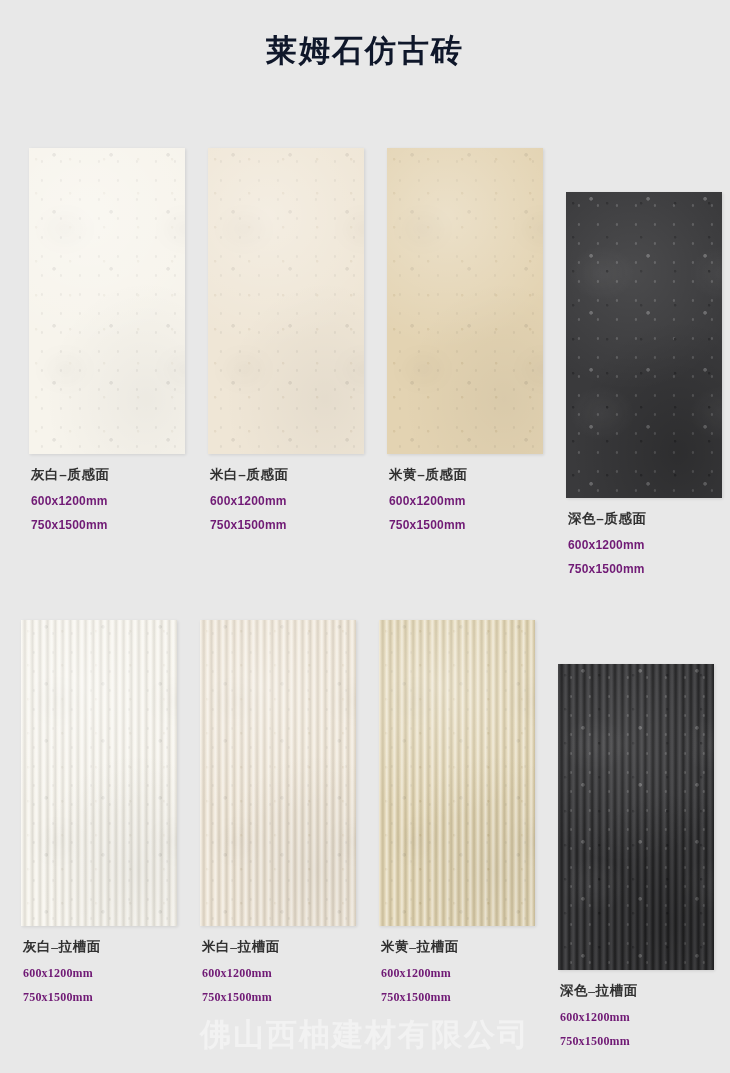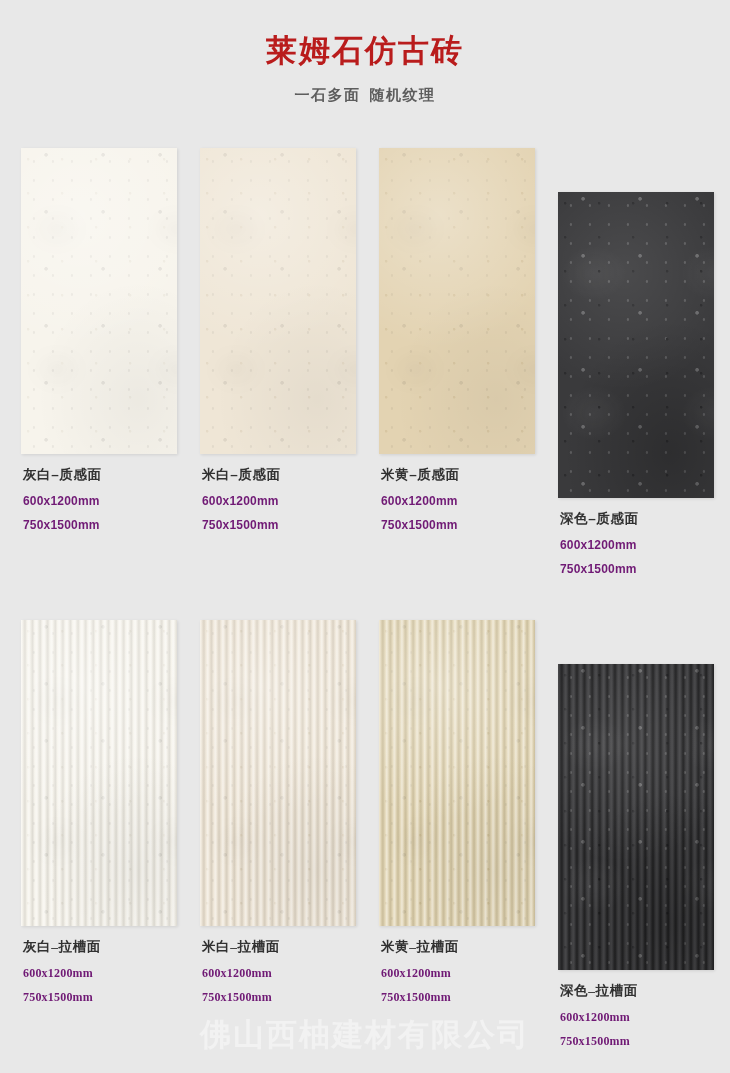--- a/index.html
+++ b/index.html
@@ -18,21 +18,21 @@
   }
 
   
   .header {
     text-align: center;
     padding-top: 34px;
   }
   .page-title {
     font-size: 31px;
     font-weight: bold;
-    color: #b91c1c;
+    color: #0f172a;
     letter-spacing: 2px;
     line-height: 1.1;
     margin: 0;
   }
   .page-subtitle {
     font-size: 15px;
     font-weight: bold;
     color: #5d5d5d;
     letter-spacing: 1.5px;
     margin: 18px 0 0 0;
@@ -42,21 +42,21 @@
   
   .grid-row {
     position: absolute;
     left: 0;
     width: 730px;
     display: flex;
     justify-content: flex-start;
     padding-left: 21px;
     box-sizing: border-box;
   }
-  #row-1 { top: 148px; }
+  #row-1 { top: 148px; justify-content: center; }
   #row-2 { top: 620px; font-family: Liberation Serif, serif; }
 
   .product-cell {
     width: 156px;
     margin-right: 23px;
   }
   .product-cell:last-child { margin-right: 0; margin-top: 44px; }
 
   .tile {
     width: 156px;
@@ -153,23 +153,20 @@
     letter-spacing: 2px;
     pointer-events: none;
     user-select: none;
   }
 </style>
 </head>
 <body>
 
 <div class="header">
   <h1 class="page-title">莱姆石仿古砖</h1>
-  <p class="page-subtitle">
-    <span>一石多面</span><span class="sub-gap"></span><span>随机纹理</span>
-  </p>
 </div>
 
 <div class="grid-row" id="row-1">
     <div class="product-cell">
       <div class="tile" style="background: rgb(247, 244, 236);">
         <div class="grain" style="background-image: radial-gradient(circle at 21% 33%, rgb(235, 231, 220) 0px, rgb(235, 231, 220) 1.1px, rgba(0, 0, 0, 0) 1.6px), radial-gradient(circle at 68% 71%, rgba(0, 0, 0, 0.08) 0px, rgba(0, 0, 0, 0.08) 1px, rgba(0, 0, 0, 0) 1.5px), radial-gradient(circle at 44% 12%, rgba(0, 0, 0, 0.11) 0px, rgba(0, 0, 0, 0.11) 1.4px, rgba(0, 0, 0, 0) 2.2px), radial-gradient(42% 30% at 30% 58%, rgba(0, 0, 0, 0.035), rgba(0, 0, 0, 0) 70%);"></div>
         <div class="sheen"></div>
       </div>
       <div class="caption">
         <div class="caption-name">灰白–质感面</div>

